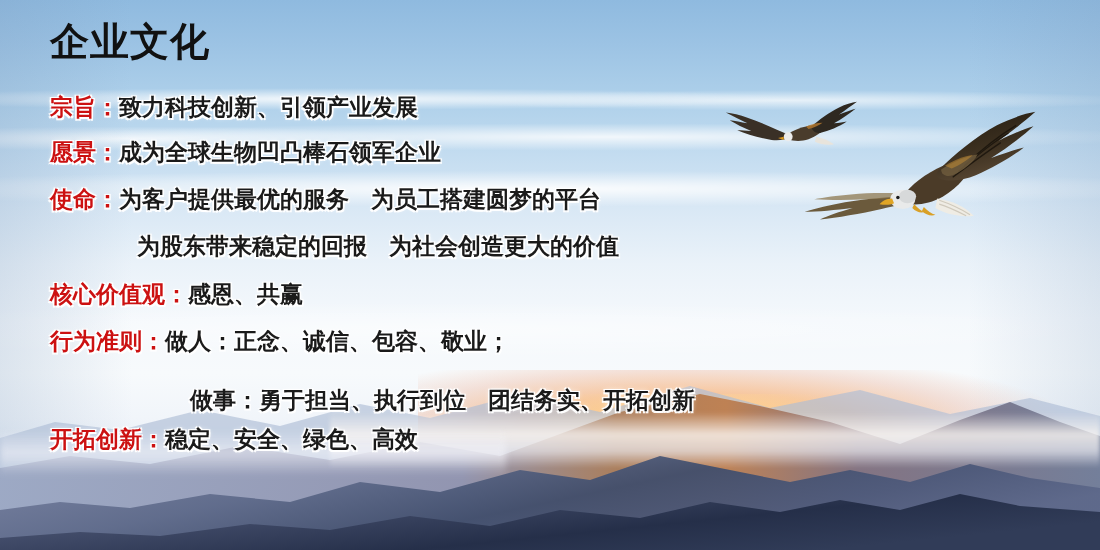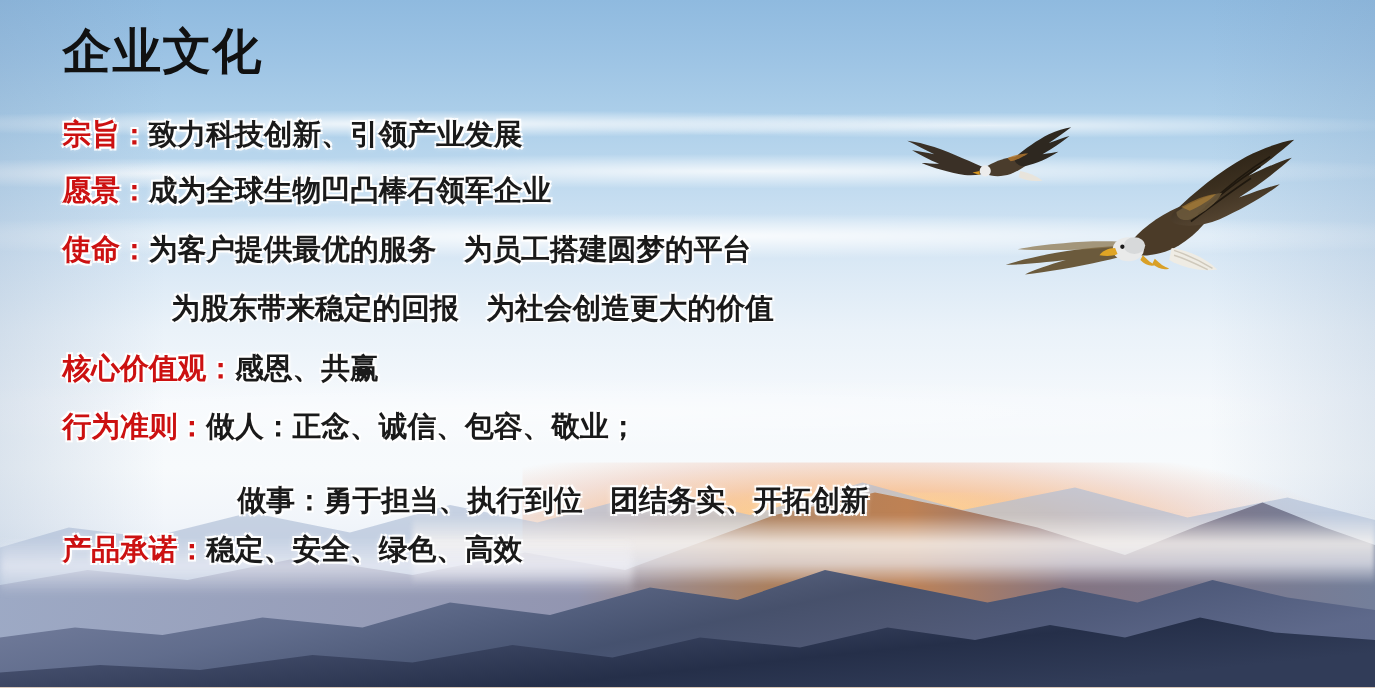--- a/index.html
+++ b/index.html
@@ -311,16 +311,16 @@
     <div class="line" style="left:50px;  top:188px;"><span class="lbl">使命：</span><span>为客户提供最优的服务</span><span class="gap"></span><span>为员工搭建圆梦的平台</span></div>
 
     <div class="line" style="left:50px;  top:283px;"><span class="lbl">核心价值观：</span><span>感恩、共赢</span></div>
 
     <div class="line" style="left:137px; top:235px;"><span>为股东带来稳定的回报</span><span class="gap"></span><span>为社会创造更大的价值</span></div>
 
     <div class="line" style="left:50px;  top:330px;text-align:right;"><span class="lbl">行为准则：</span><span>做人：正念、诚信、包容、敬业；</span></div>
 
     <div class="line" style="left:190px; top:377px;margin-top:12px;"><span>做事：勇于担当、执行到位</span><span class="gap"></span><span>团结务实、开拓创新</span></div>
 
-    <div class="line" style="left:50px;  top:428px;"><span class="lbl">产品承诺：</span><span>稳定、安全、绿色、高效</span></div>
+    <div class="line" style="left:50px;  top:428px;"><span class="lbl">开拓创新：</span><span>稳定、安全、绿色、高效</span></div>
   </div>
 
 </div>
 
 </body></html>

